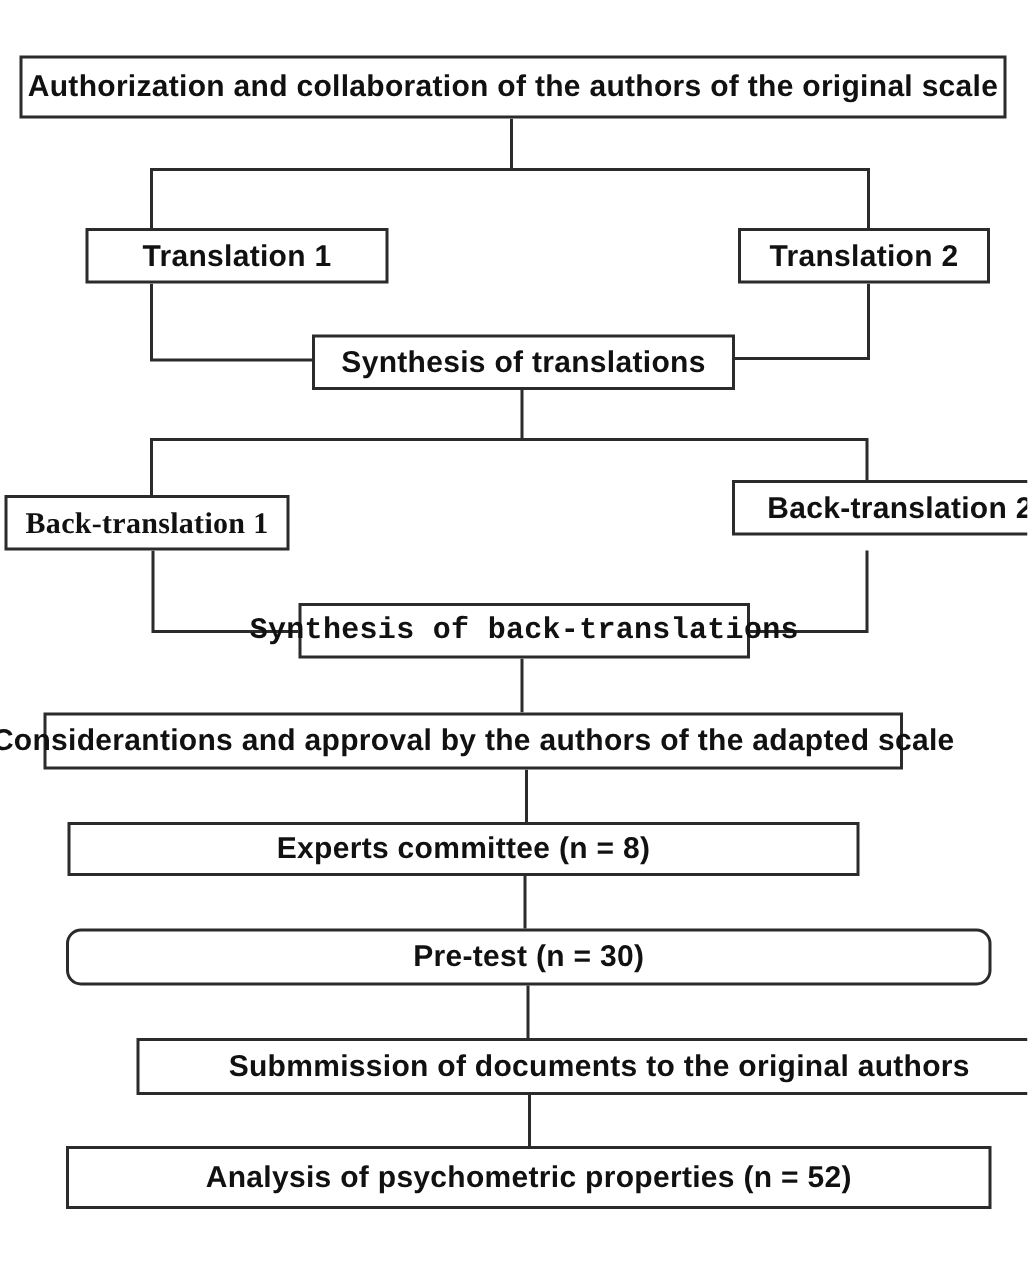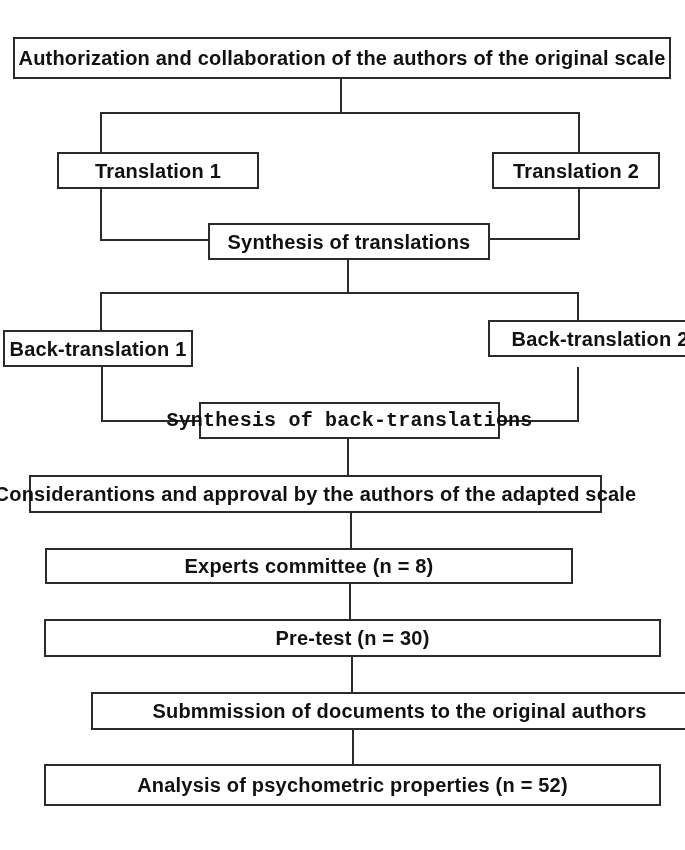--- a/index.html
+++ b/index.html
@@ -35,26 +35,26 @@
     letter-spacing: 0.2px;
     line-height: 1.1;
     text-align: center;
     white-space: nowrap;
   }
   
   .n-authorization { left: 13px;  top: 37px;  width: 658px; height: 42px; }
   .n-translation-1 { left: 12px;  top: 152px; width: 202px; height: 37px; margin-left: 45px; }
   .n-translation-2 { left: 492px; top: 152px; width: 168px; height: 37px; align-items: center; }
   .n-synthesis-translations { left: 208px; top: 223px; width: 282px; height: 37px; }
-  .n-back-translation-1 { left: 3px;   top: 330px; width: 190px; height: 37px; }
+  .n-back-translation-1 { left: 3px;   top: 330px; width: 190px; height: 37px; font-family: Liberation Serif, serif; }
   .n-back-translation-2 { left: 488px; top: 320px; width: 224px; height: 37px; }
   .n-synthesis-back-translations { left: 199px; top: 402px; width: 301px; height: 37px; font-family: Liberation Mono, monospace; }
   .n-considerations { left: 29px; top: 475px; width: 573px; height: 38px; }
   .n-experts-committee { left: 45px; top: 548px; width: 528px; height: 36px; }
-  .n-pre-test { left: 44px; top: 619px; width: 617px; height: 38px; }
+  .n-pre-test { left: 44px; top: 619px; width: 617px; height: 38px; border-radius: 10px; }
   .n-submission { left: 44px; top: 692px; width: 617px; height: 38px; margin-left: 47px; }
   .n-analysis { left: 44px; top: 764px; width: 617px; height: 42px; text-align: center; }
 </style>
 </head>
 <body>
 
 <div class="canvas" style="--bg: #ffffff; --boxfill: #ffffff; --border: #2b2b2b; --line: #2b2b2b; --text: #111111;">
 
   <svg class="connectors" viewBox="0 0 685 850" xmlns="http://www.w3.org/2000/svg">
     <path d="M341 79 L341 113"></path>

